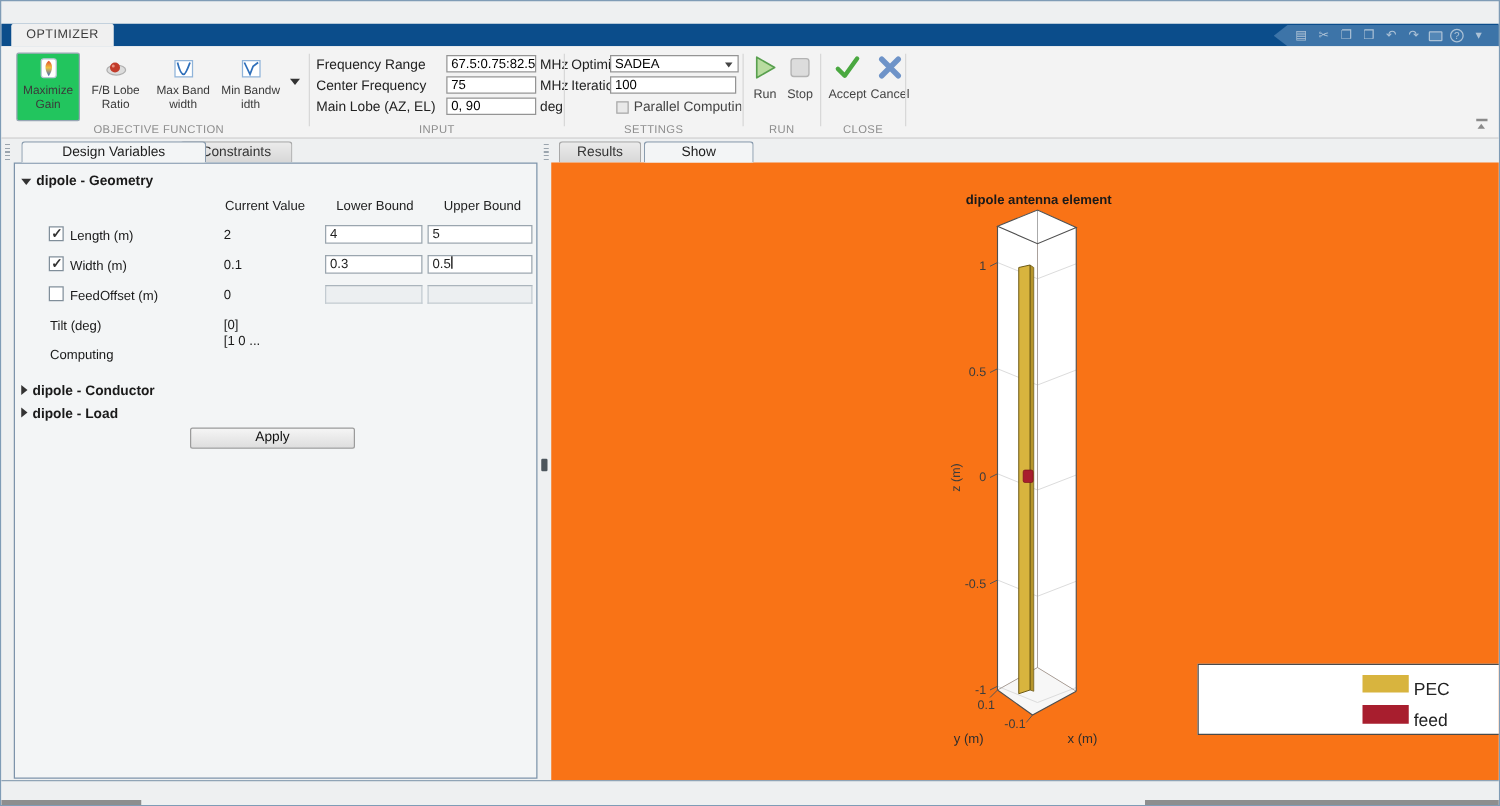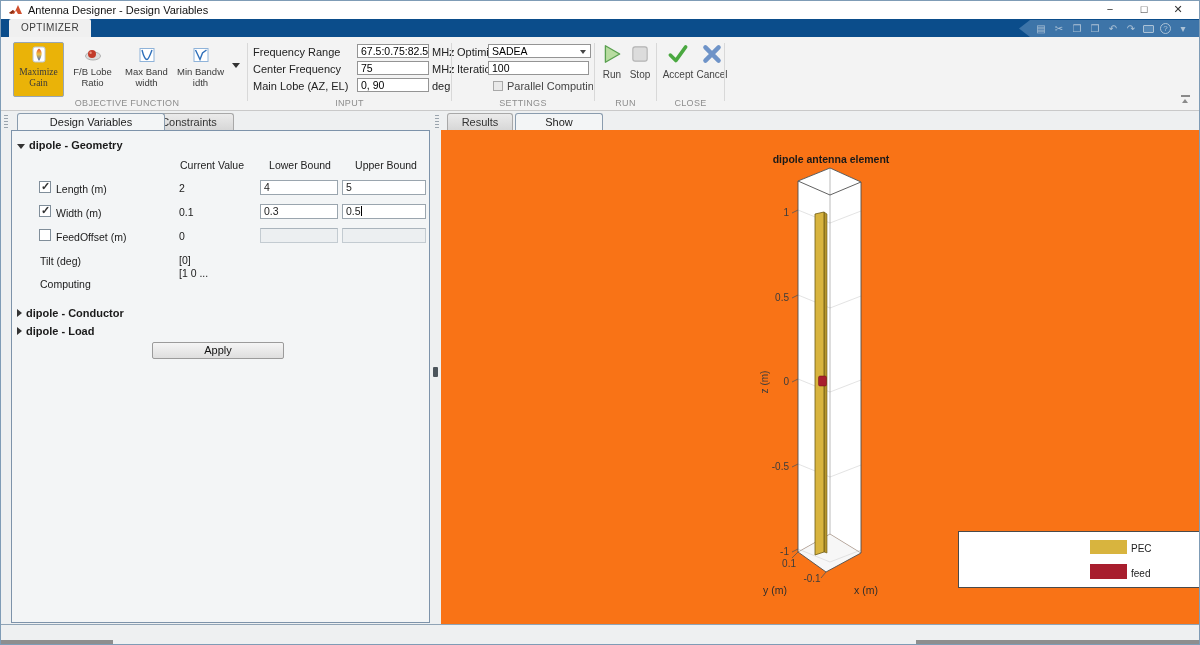--- a/index.html
+++ b/index.html
@@ -25,21 +25,21 @@
   .qicon { color:#c9d6e2; font-size:10px; line-height:15px; opacity:.8; width:12px; text-align:center; }
   .qicon.box { width:11px; height:8px; border:1px solid #c9d6e2; border-radius:1px; background:#5b8cba; }
   .qicon.circ { width:11px; height:11px; border:1px solid #c9d6e2; border-radius:50%; font-size:8px; line-height:10px; }
 
   
   .ribbon { position:absolute; left:0; top:36px; width:100%; height:74px; background:#f3f3f3; border-bottom:1px solid #c9c9c9; }
   .gsep { position:absolute; top:6px; height:58px; width:1px; background:#d8d8d8; }
   .glabel { position:absolute; top:61px; height:11px; font-size:9px; color:#8d8d8d; text-align:center; letter-spacing:.3px; }
 
   .objbtn { position:absolute; top:5px; width:51px; height:55px; text-align:center; border-radius:2px; border:1px solid transparent; }
-  .objbtn.selected { background:#eab308; border-color:#98a6b4;font-family:Liberation Serif, serif; }
+  .objbtn.selected { background:#22c55e; border-color:#98a6b4; }
   .objbtn .oicn { margin:3px auto 1px auto; width:18px; height:18px; }
   .objbtn .olbl { font-size:9.5px; line-height:1.15; color:#3a3a3a; word-break:break-all; padding:0 1px; }
 
   .flabel { position:absolute; font-size:11px; color:#222; white-space:nowrap; }
   .tfield { position:absolute; background:#fff; border:1px solid #949494; font-size:10.5px; line-height:12px; padding:0 3px; color:#000; white-space:nowrap; overflow:hidden; }
   .unit { position:absolute; font-size:11px; color:#222; }
   .ddcaret { position:absolute; right:4px; top:5px; width:0; height:0; border-left:3.5px solid transparent; border-right:3.5px solid transparent; border-top:4px solid #444; }
 
   .bigbtn { position:absolute; top:6px; width:34px; text-align:center; }
   .bigbtn .blbl { font-size:10px; color:#444; margin-top:2px; }
@@ -71,43 +71,33 @@
     border:1px solid #9b9b9b; border-radius:2px; text-align:center; line-height:15px; font-size:11px; color:#111; }
 
   .splitter { position:absolute; left:430px; top:19px; width:9px; height:493px; }
   .splitgrip { position:absolute; left:2px; top:237px; width:5px; height:10px; background:#4c555c; border-radius:1px; }
 
   .rightpanel { position:absolute; left:440px; top:19px; width:760px; height:494px; background:#f97316; }
   .legend { position:absolute; left:517px; top:401px; width:244px; height:57px; background:#fff; border:1px solid #4a4a4a; }
   .lgsw { position:absolute; left:131px; width:37px; }
   .lgsw.pec { top:8px; height:14px; background:#d8b43e; }
   .lgsw.feed { top:32px; height:15px; background:#a81e2e; }
-  .lglbl { position:absolute; left:172px; font-size:10px; color:#222; }
+  .lglbl { position:absolute; left:172px; font-size:14px; color:#222; }
 
   
   .statusbar { position:absolute; left:0; top:623px; width:1200px; height:22px; background:#eef0f1; border-top:1px solid #90a4b6; }
   .sbseg { position:absolute; bottom:0; height:6px; background:#8e8e8e; }
 
   svg text { font-family:"Liberation Sans", sans-serif; }
 </style>
 </head>
 <body>
 
 <div id="app">
 
-  <div class="titlebar">
-    <svg class="abs" style="left:8px;top:3px;" width="14" height="13" viewBox="0 0 14 13">
-      <path d="M0,9 L4,6 L6,7.5 L9,1 L13,10 L9,10 L7,6.5 L5,10 Z" fill="#d0502e"></path>
-      <path d="M0,9 L4,6 L5,8 L2.5,10 Z" fill="#8c2f12"></path>
-    </svg>
-    <span class="ttext">Antenna Designer - Design Variables</span>
-    <div class="winbtn" style="right:72px;">−</div>
-    <div class="winbtn" style="right:38px;">□</div>
-    <div class="winbtn" style="right:4px;">✕</div>
-  </div>
 
   <div class="tabstrip">
     <div class="ribbontab">OPTIMIZER</div>
     <div class="quickband">
       <span class="qicon">▤</span>
       <span class="qicon">✂</span>
       <span class="qicon">❐</span>
       <span class="qicon">❒</span>
       <span class="qicon">↶</span>
       <span class="qicon">↷</span>

